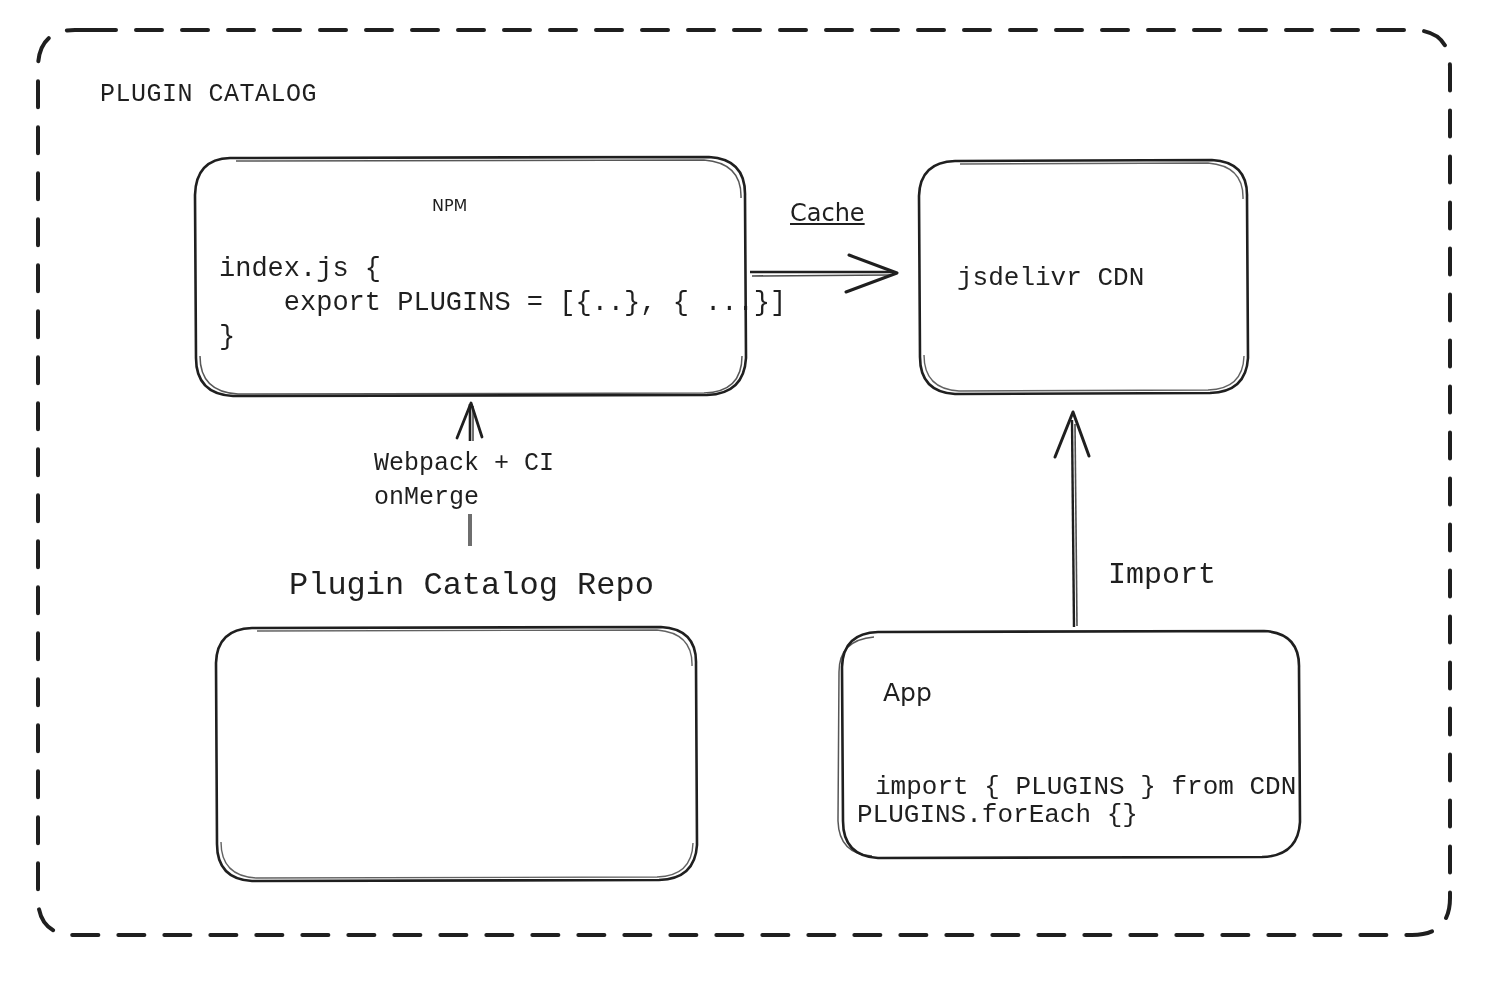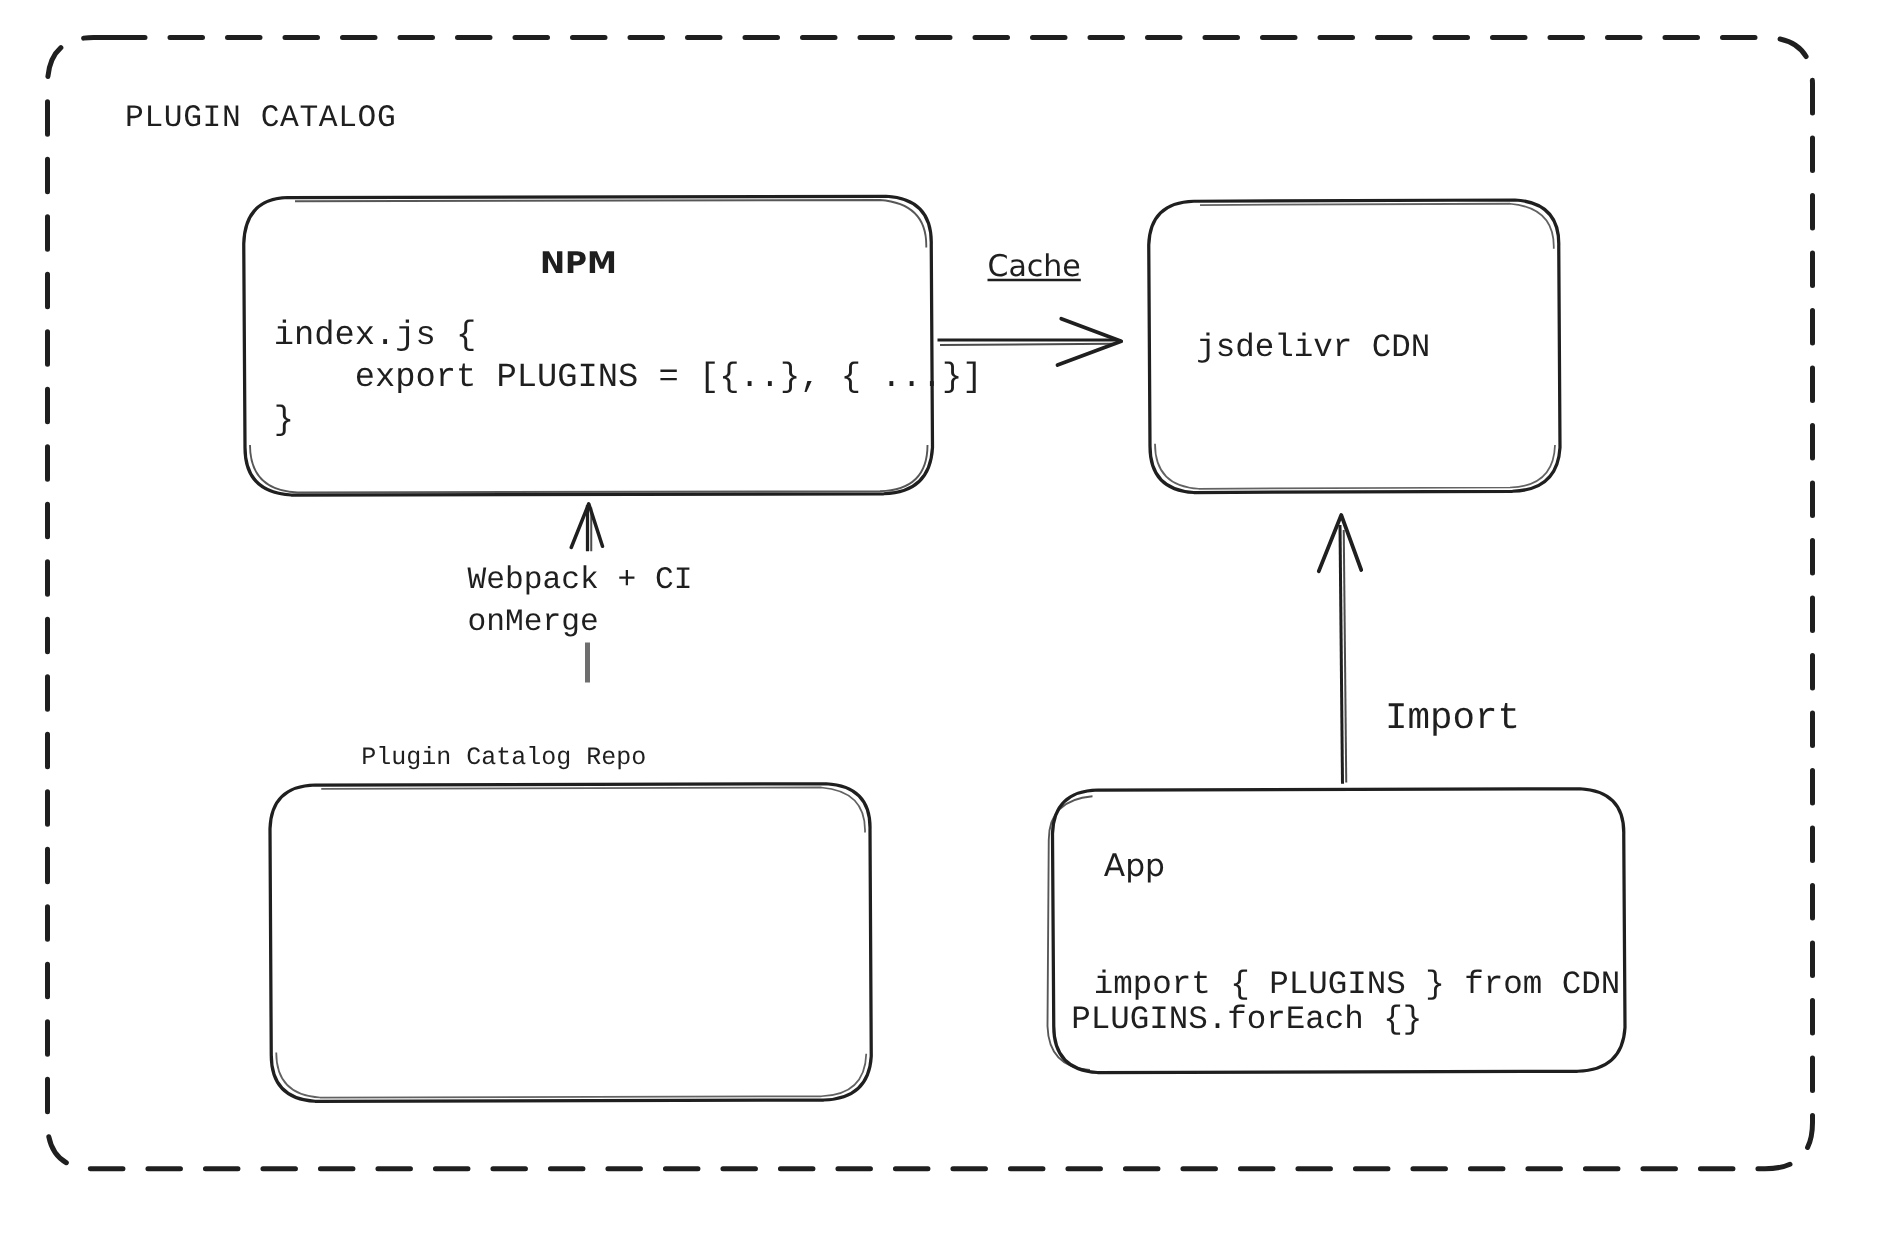--- a/index.html
+++ b/index.html
@@ -44,22 +44,21 @@
     left: 100px;
     top: 80px;
     font-size: 25px;
     letter-spacing: 0.5px;
   }
 
   
   #npm-title {
     left: 432px;
     top: 196px;
-    font-size: 24px;
-    font-weight: bold;
+    font-size: 16px;
   }
   #npm-code {
     left: 219px;
     top: 252px;
     font-size: 27px;
     line-height: 34px;
   }
 
   
   #cdn-title {
@@ -87,22 +86,21 @@
     left: 1108px;
     top: 518px;
     font-size: 30px;
     margin-top: 40px;
   }
 
   
   #repo-title {
     left: 289px;
     top: 567px;
-    font-size: 20px;
-    margin-top: 28px;
+    font-size: 32px;
   }
   #repo-list {
     left: 222px;
     top: 706px;
     font-size: 26px;
     line-height: 36px;
   }
 
   
   #app-title {

